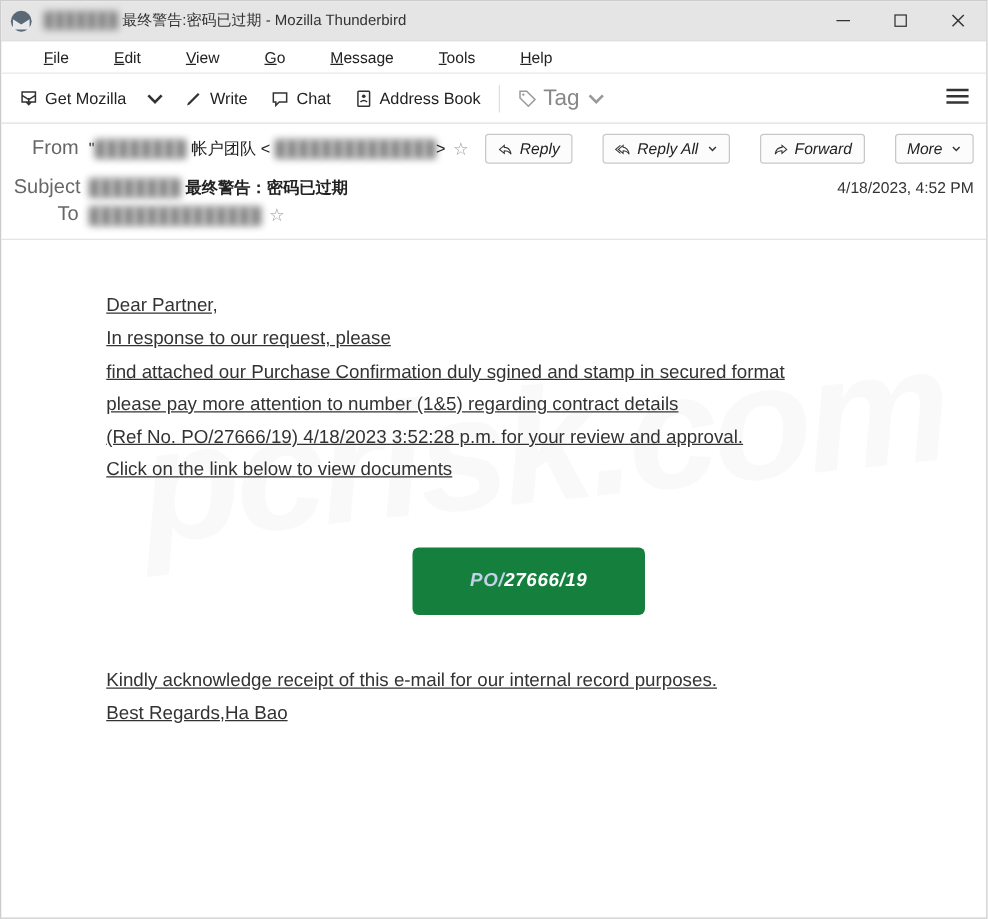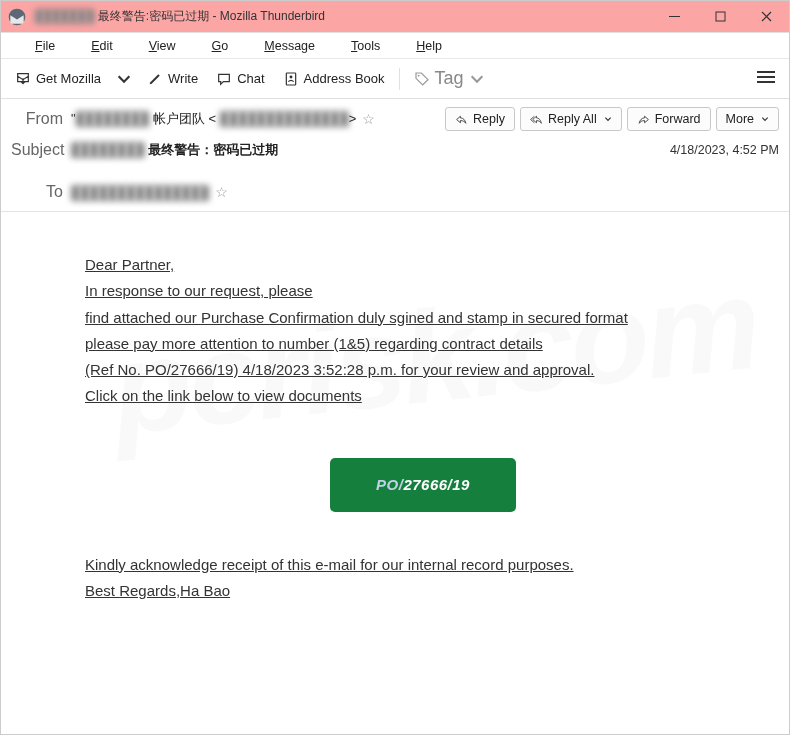--- a/index.html
+++ b/index.html
@@ -1,19 +1,19 @@
 <!DOCTYPE html>
 <html><head>
 <meta charset="utf-8">
 <style>
 * { box-sizing: border-box; margin: 0; padding: 0; }
 body { font-family: "Segoe UI", Arial, sans-serif; font-size: 13px; background: #fff; width: 790px; height: 735px; overflow: hidden; border: 1px solid #ccc; position: relative; }
 
 
-.titlebar { height: 32px; background: #fca5a5; display: flex; align-items: center; border-bottom: 1px solid #e0e0e0; }
+.titlebar { height: 32px; background: #e5e5e5; display: flex; align-items: center; border-bottom: 1px solid #e0e0e0; }
 .titlebar-icon { width: 20px; height: 20px; margin: 0 6px; display: flex; align-items: center; justify-content: center; }
 .titlebar-title { flex: 1; font-size: 12px; color: #333; padding-left: 2px; }
 .window-controls { display: flex; }
 .win-btn { width: 46px; height: 32px; display: flex; align-items: center; justify-content: center; color: #333; }
 .win-btn svg { width: 11px; height: 11px; }
 
 
 .menubar { height: 26px; display: flex; align-items: center; padding: 0 6px; border-bottom: 1px solid #e8e8e8; }
 .menu-item { padding: 3px 8px; font-size: 12.5px; color: #222; margin-left: 20px; }
 .menu-item .ul { text-decoration: underline; }
@@ -29,29 +29,29 @@
 .hamburger svg { width: 18px; height: 14px; }
 .tag-label { color: #888; font-size: 18px; }
 
 
 .msg-header { padding: 8px 10px 10px 10px; border-bottom: 1px solid #e4e4e4; }
 .msg-header-row1 { display: flex; align-items: center; }
 .field-label { width: 60px; text-align: right; color: #666; font-size: 16px; padding-right: 8px; }
 .blur { color: transparent; text-shadow: 0 0 6px #888; user-select: none; }
 .from-name { font-size: 13px; color: #222; }
 .star { color: #999; font-size: 14px; margin-left: 6px; }
-.actions { margin-left: auto; display: flex; gap: 5px; }
+.actions { margin-left: auto; display: flex; gap: 24px; font-style: italic; }
 .abtn { display: flex; align-items: center; gap: 5px; border: 1px solid #c8c8c8; border-radius: 3px; padding: 4px 9px; font-size: 12.5px; color: #222; background: #fcfcfc; }
 .abtn svg { width: 13px; height: 13px; }
 .abtn .caret { width: 8px; height: 8px; margin-left: 2px; }
 .msg-header-row2 { display: flex; align-items: center; margin-top: 10px; }
 .subject-text { font-size: 13px; color: #222; }
 .subject-text b { font-weight: 700; }
 .timestamp { margin-left: auto; color: #333; font-size: 12.5px; }
-.msg-header-row3 { display: flex; align-items: center; margin-top: 24px; }
+.msg-header-row3 { display: flex; align-items: center; margin-top: 4px; }
 
 
 .msg-body { padding: 40px 28px 20px 84px; color: #333; font-size: 15px; line-height: 1.75; height: 560px; overflow-y: auto; }
 .msg-body p { margin-bottom: 0; text-decoration: underline; }
 .greeting { margin-bottom: 24px; }
 .po-button-wrap { text-align: center; margin-top: 48px; margin-bottom: 40px; }
 .po-button { display: inline-block; background: #15803d; color: #fff; font-style: italic; font-weight: 700; font-size: 15px; padding: 14px 46px; border-radius: 5px; letter-spacing: 0.5px; }
 .po-button .po-pre { color: #c1d1e8; }
 .ack { margin-bottom: 56px; }
 

